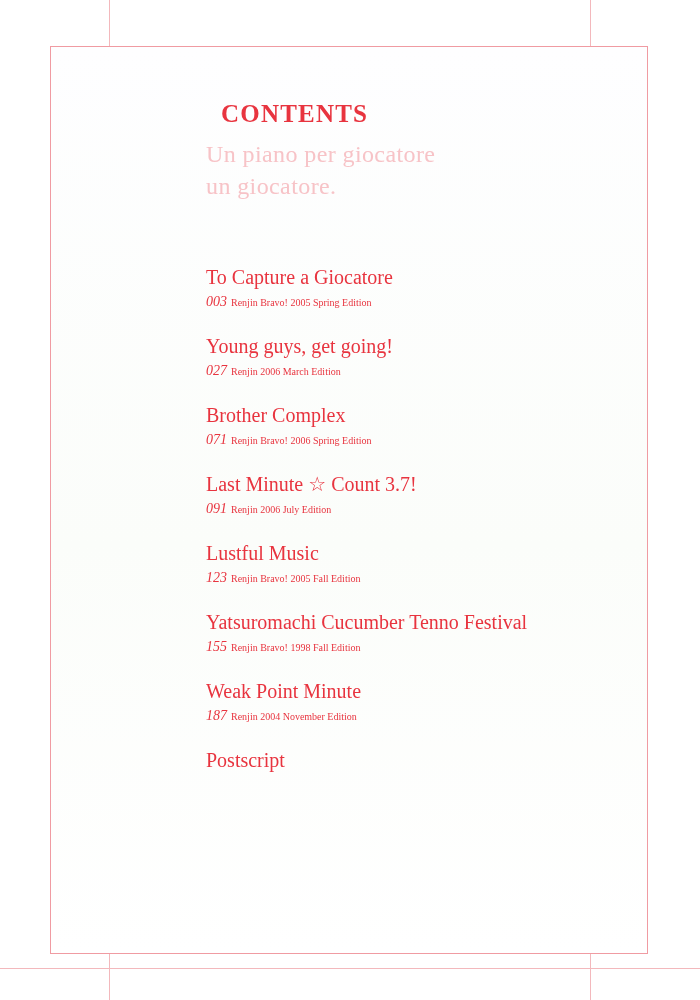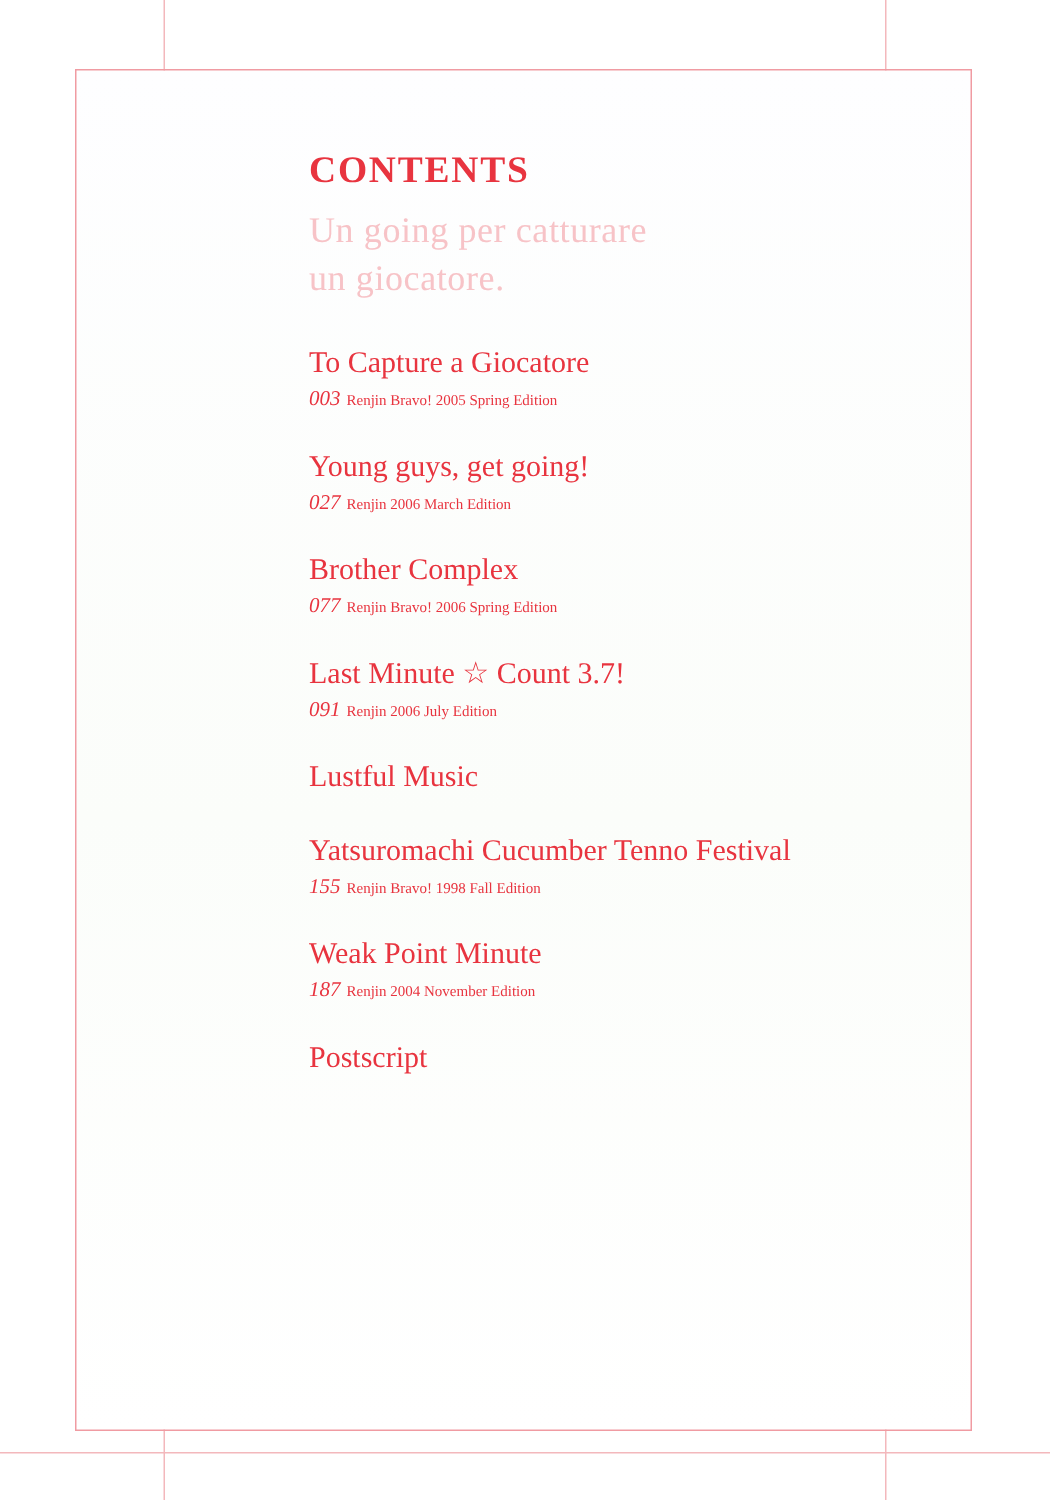--- a/index.html
+++ b/index.html
@@ -40,35 +40,35 @@
     top: 100px;
     width: 420px;
   }
 
   .contents-title {
     font-family: "Liberation Serif", serif;
     font-size: 25px;
     font-weight: bold;
     letter-spacing: 1.2px;
     color: #e8343f;
-    margin: 0 0 10px 0;
+    margin: 0 0 10px 15px;
     line-height: 1.1;
   }
 
   .subtitle {
     font-family: "Liberation Serif", serif;
     font-size: 24px;
     color: #f7c3c7;
     line-height: 1.35;
     margin: 0;
     letter-spacing: 0.4px;
   }
 
   .toc {
-    margin-top: 28px;
+    margin-top: 63px;
   }
 
   .toc-entry {
     margin-bottom: 25px;
   }
 
   .entry-title {
     font-family: "Liberation Serif", serif;
     font-size: 20px;
     color: #e8343f;
@@ -103,21 +103,21 @@
 <div class="guide guide-v" style="left:109px;"></div>
 <div class="guide guide-v" style="left:590px;"></div>
 <div class="guide guide-h" style="top:968px;"></div>
 
 <div class="frame"></div>
 
 <div class="content">
 
   <h1 class="contents-title">CONTENTS</h1>
 
-  <p class="subtitle">Un going per catturare</p>
+  <p class="subtitle">Un piano per giocatore</p>
   <p class="subtitle">un giocatore.</p>
 
   <div class="toc">
 
     <div class="toc-entry">
       <p class="entry-title">To Capture a Giocatore</p>
       <p class="entry-meta">
         <span class="entry-page">003</span><span class="entry-source">Renjin Bravo! 2005 Spring Edition</span>
       </p>
     </div>
@@ -125,33 +125,36 @@
     <div class="toc-entry">
       <p class="entry-title">Young guys, get going!</p>
       <p class="entry-meta">
         <span class="entry-page">027</span><span class="entry-source">Renjin 2006 March Edition</span>
       </p>
     </div>
 
     <div class="toc-entry">
       <p class="entry-title">Brother Complex</p>
       <p class="entry-meta">
-        <span class="entry-page">077</span><span class="entry-source">Renjin Bravo! 2006 Spring Edition</span>
+        <span class="entry-page">071</span><span class="entry-source">Renjin Bravo! 2006 Spring Edition</span>
       </p>
     </div>
 
     <div class="toc-entry">
       <p class="entry-title">Last Minute ☆ Count 3.7!</p>
       <p class="entry-meta">
         <span class="entry-page">091</span><span class="entry-source">Renjin 2006 July Edition</span>
       </p>
     </div>
 
     <div class="toc-entry">
       <p class="entry-title">Lustful Music</p>
+      <p class="entry-meta">
+        <span class="entry-page">123</span><span class="entry-source">Renjin Bravo! 2005 Fall Edition</span>
+      </p>
     </div>
 
     <div class="toc-entry">
       <p class="entry-title">Yatsuromachi Cucumber Tenno Festival</p>
       <p class="entry-meta">
         <span class="entry-page">155</span><span class="entry-source">Renjin Bravo! 1998 Fall Edition</span>
       </p>
     </div>
 
     <div class="toc-entry">

